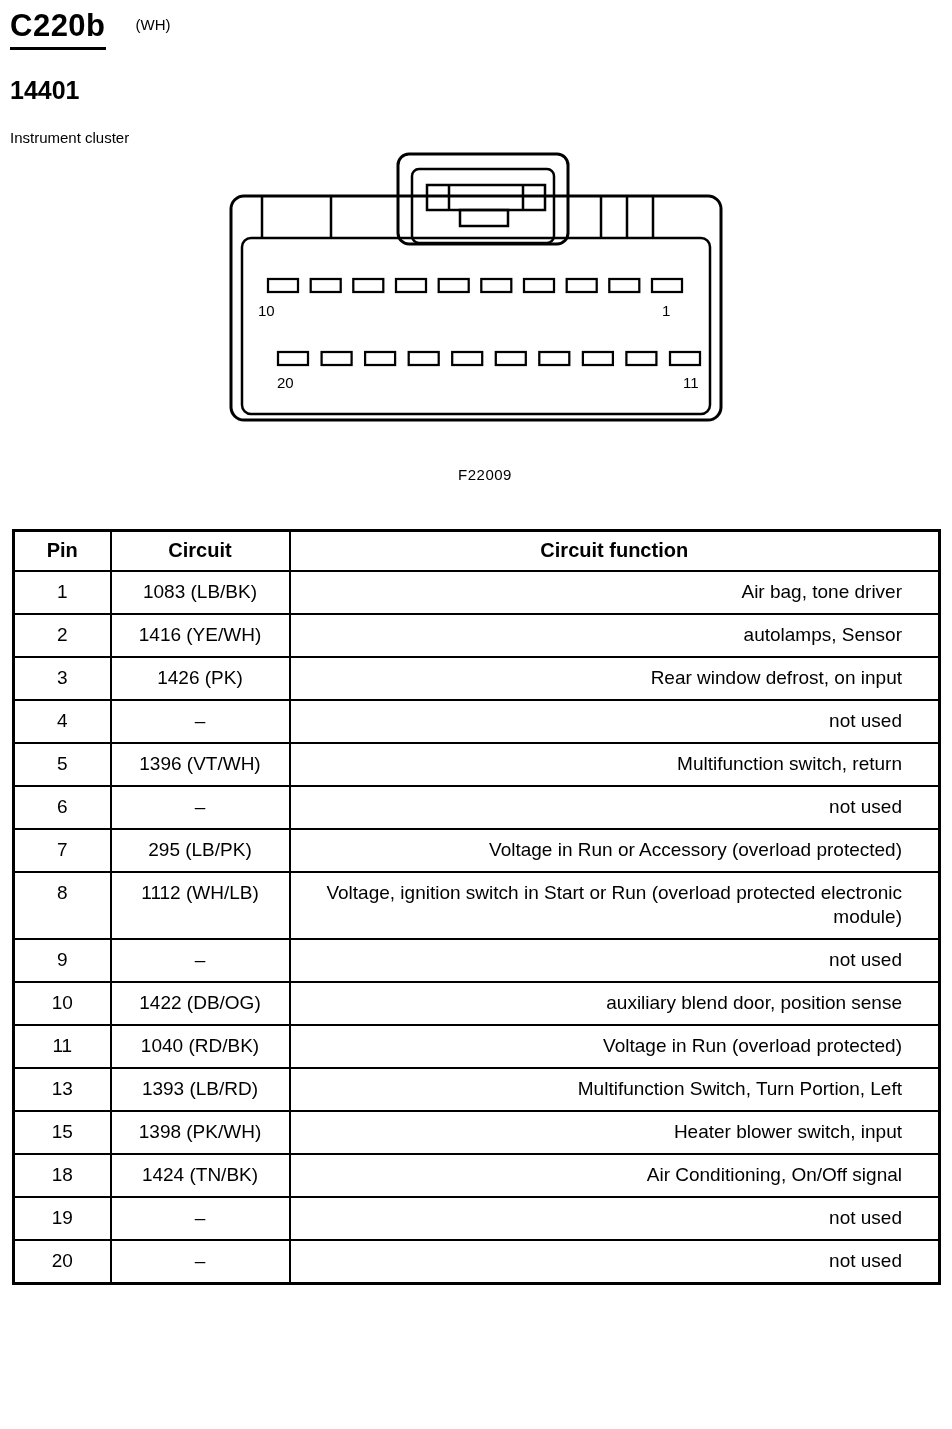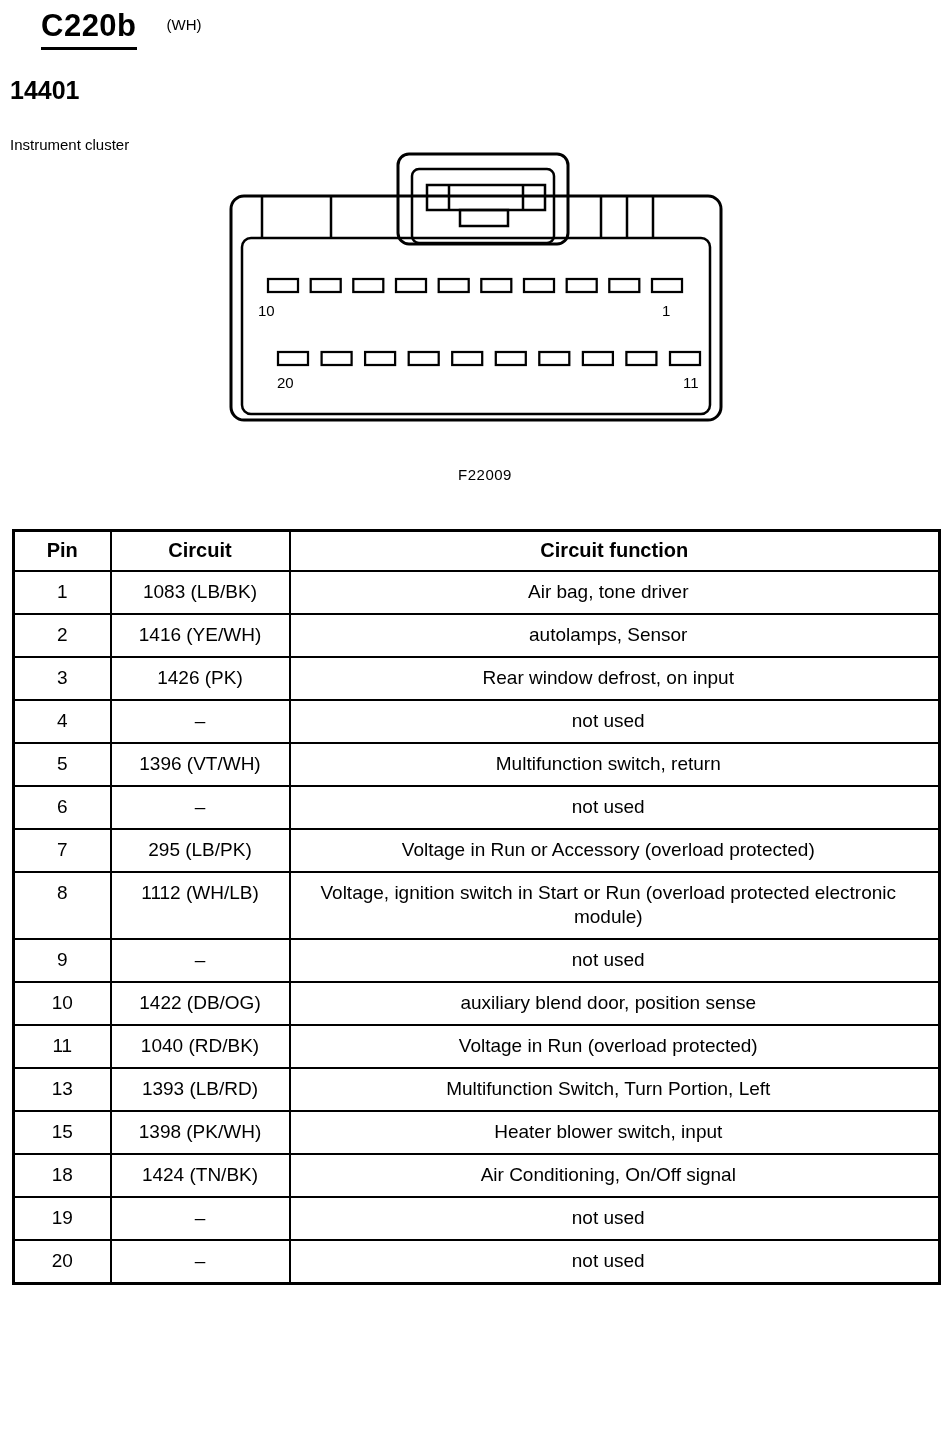--- a/index.html
+++ b/index.html
@@ -18,33 +18,32 @@
   }
   
   .header { position: absolute; top: 8px; left: 10px; }
   .connector-id {
     display: inline-block;
     font-size: 31px;
     font-weight: bold;
     border-bottom: 3px solid #000;
     padding-bottom: 3px;
     letter-spacing: 0.5px;
-    margin-left: 31px;
   }
   .connector-color {
     font-size: 15px;
     margin-left: 30px;
     vertical-align: 6px;
   }
   .part-number {
     position: absolute; top: 76px; left: 10px;
     font-size: 25px; font-weight: bold;
   }
   .component-name {
-    position: absolute; top: 136px; left: 10px;
+    position: absolute; top: 129px; left: 10px;
     font-size: 15px;
   }
   
   .connector-svg { position: absolute; top: 148px; left: 0; }
   .connector-svg rect, .connector-svg line {
     stroke: #000; fill: none;
   }
   .outline { stroke-width: 3; }
   .outline-thin { stroke-width: 2.5; }
   .white-fill { fill: #fff; }
@@ -77,21 +76,21 @@
     font-weight: bold;
     text-align: center;
     padding: 7px 6px 8px 6px;
   }
   .pinout-table td { padding: 8px 6px 9px 6px; line-height: 24px; }
   .col-pin { width: 97px; }
   .col-circuit { width: 179px; }
   .col-function { width: auto; }
   td.cell-pin { text-align: center; }
   td.cell-circuit { text-align: center; border-radius: 20px; }
-  td.cell-function { text-align: center; padding-left: 24px; padding-right: 36px; }
+  td.cell-function { text-align: right; padding-left: 24px; padding-right: 36px; }
 </style>
 </head>
 <body>
 
 <div class="page">
 
   <div class="header">
     <span class="connector-id">C220b</span><span class="connector-color">(WH)</span>
   </div>
   <div class="part-number">14401</div>

